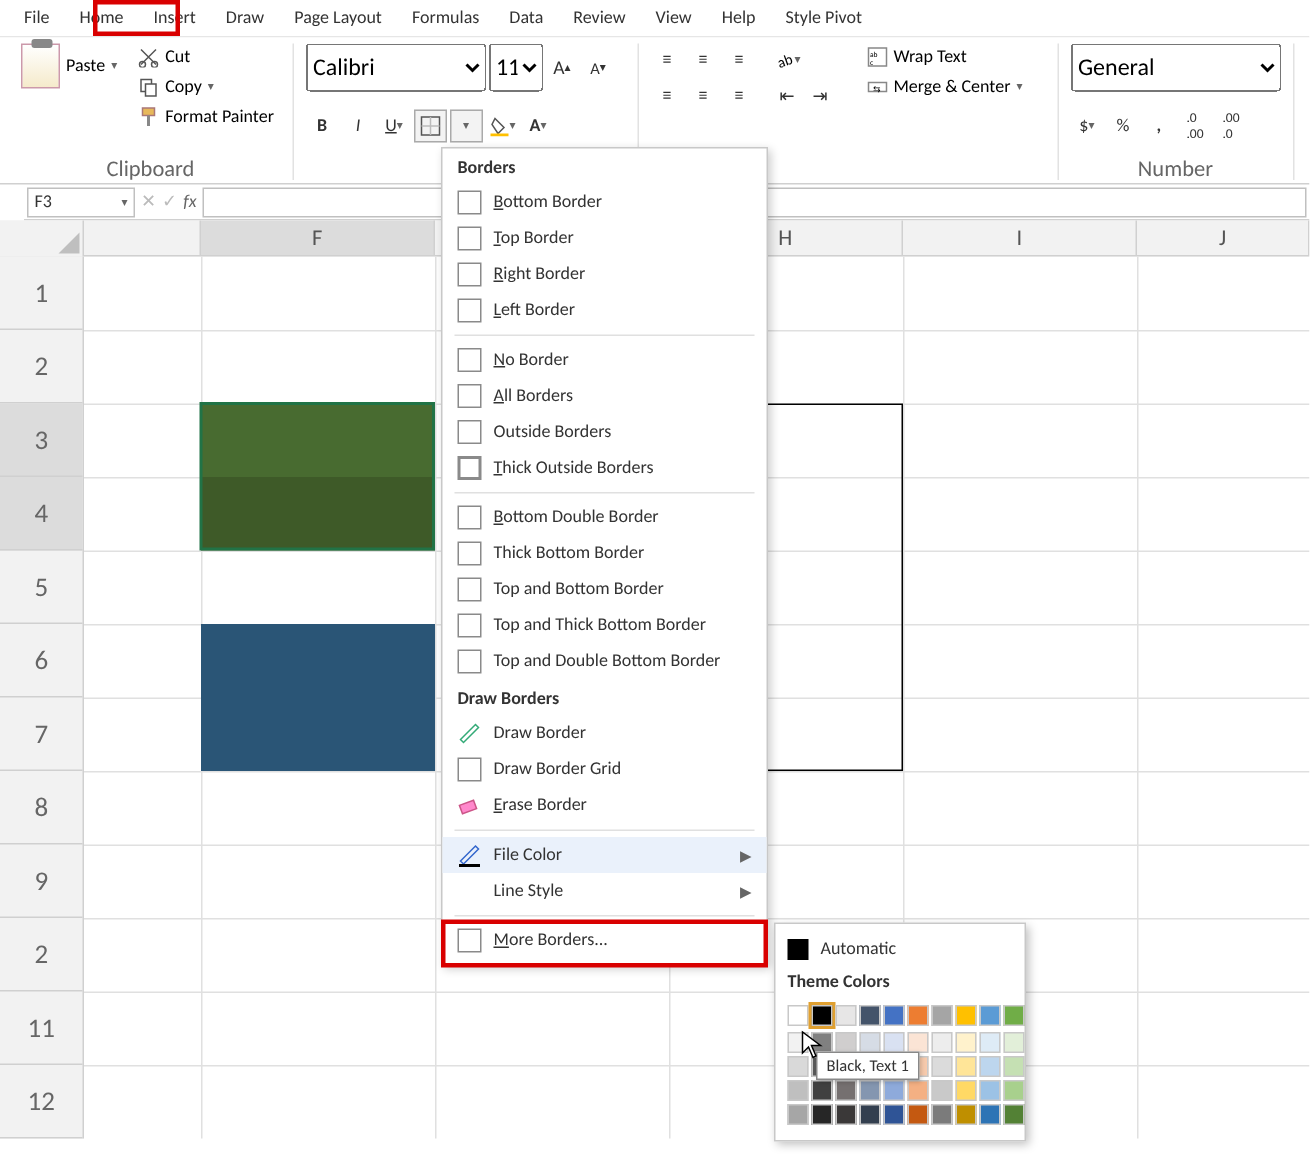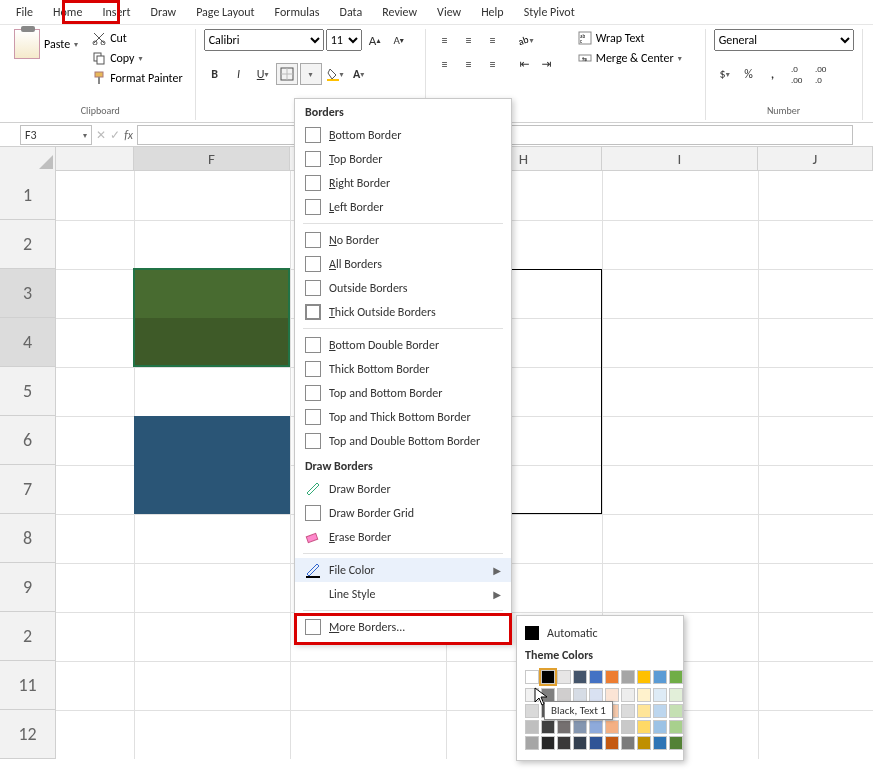--- a/index.html
+++ b/index.html
@@ -4,35 +4,35 @@
 <style>
   * { box-sizing: border-box; font-family: "Segoe UI", Calibri, Arial, sans-serif; }
   body { margin: 0; background: #fff; font-size: 12px; color: #333; width: 873px; height: 778px; overflow: hidden; position: relative; }
   .tabs { display: flex; align-items: center; height: 24px; padding: 12px 6px; gap: 0; background: #fff; border-bottom: 1px solid #e6e6e6;}
   .tab { padding: 4px 10px; cursor: default; }
   .tab.active { }
   .tab-highlight { position:absolute; left:62px; top:0; width:58px; height:24px; border:3px solid #d90000; }
   .ribbon { display: flex; background: #fff; padding: 4px 6px 2px 6px; height: 98px; border-bottom: 1px solid #d0d0d0; }
   .group { display: flex; flex-direction: column; border-right: 1px solid #e2e2e2; padding: 0 8px; height: 100%; }
   .group-body { flex: 1; display:flex; align-items:flex-start; gap:6px;}
-  .group-label { text-align:center; font-size:10px; color:#666; height:16px;}
+  .group-label { text-align:center; font-size:15px; color:#666; height:16px;}
   button.ribbon-btn { background:none; border:none; padding:2px 4px; display:flex; align-items:center; gap:4px; font-size:12px; cursor:default;}
   .icon { display:inline-block; width:14px; height:14px; }
   .paste-big { display:flex; flex-direction:row; align-items:center; }
   .paste-icon { width:26px; height:30px; border:1px solid #c9a; background:linear-gradient(#fff,#f5eacb); position:relative;}
   .paste-icon::before { content:""; position:absolute; top:-4px; left:6px; width:14px; height:6px; background:#888; border-radius:2px;}
   .col { display:flex; flex-direction:column; gap:2px;}
   .font-row { display:flex; align-items:center; gap:2px; margin-bottom:6px;}
-  select { font-size:12px; height:22px; }
+  select { font-size:16px; height:32px; }
   .font-name { width:120px; }
   .font-size { width:36px; }
   .sq { width:22px; height:22px; display:flex; align-items:center; justify-content:center; border:1px solid transparent;}
   .sq.active-border { border:1px solid #aaa; background:#f3f3f3;}
   .align-grid { display:grid; grid-template-columns:repeat(3,22px); grid-template-rows:22px 22px; gap:2px;}
-  .formula-bar { display:flex; align-items:center; height:24px; border-bottom:1px solid #d0d0d0; padding:0 20px; gap:4px;}
+  .formula-bar { display:flex; align-items:center; height:24px; border-bottom:1px solid #d0d0d0; padding:0 2px; gap:4px;margin-left:16px;}
   .name-box { width:72px; height:20px; border:1px solid #c0c0c0; padding:0 4px; display:flex; align-items:center; justify-content:space-between; font-size:12px;}
   .fx { font-style:italic; color:#666; }
   .formula-input { flex:1; height:20px; border:1px solid #c0c0c0; padding:0 4px; background:#fff;}
   .sheet { position:relative; }
   .colhdr { display:flex; height:24px; background:#f2f2f2; border-bottom:1px solid #d0d0d0;}
   .corner { width:56px; height:24px; background:#f2f2f2; border-right:1px solid #d0d0d0; position:relative;}
   .corner::after{content:"";position:absolute;right:2px;bottom:2px;width:0;height:0;border-left:14px solid transparent;border-bottom:14px solid #bfbfbf;}
   .ch { border-right:1px solid #d0d0d0; text-align:center; line-height:24px; color:#555; font-size:15px;}
   .rowwrap { display:flex; }
   .rh-col { width:56px; background:#f2f2f2; border-right:1px solid #d0d0d0;}

